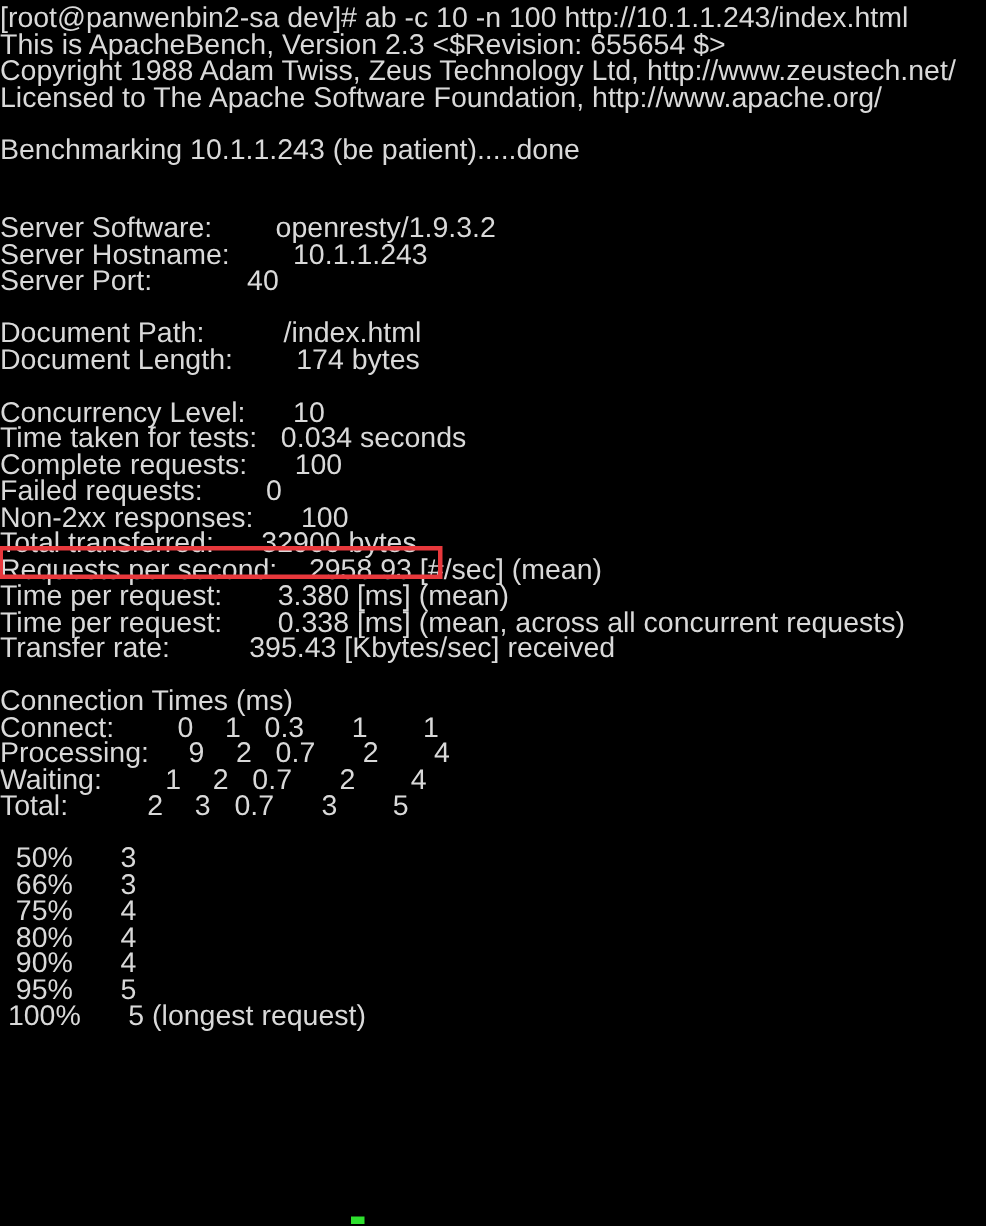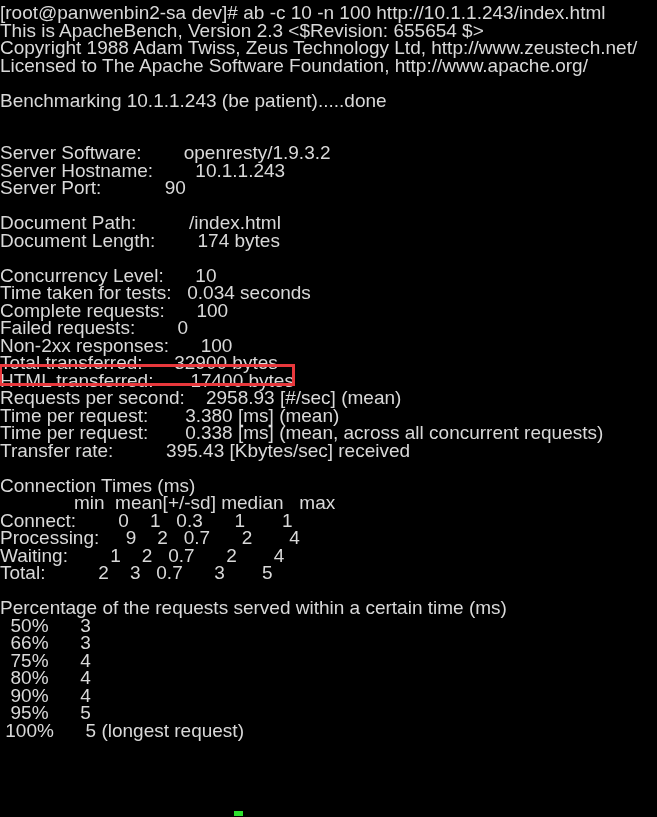--- a/index.html
+++ b/index.html
@@ -84,45 +84,42 @@
     <span class="line">[root@panwenbin2-sa dev]# ab -c 10 -n 100 http://10.1.1.243/index.html</span>
     <span class="line">This is ApacheBench, Version 2.3 &lt;$Revision: 655654 $&gt;</span>
     <span class="line">Copyright 1988 Adam Twiss, Zeus Technology Ltd, http://www.zeustech.net/</span>
     <span class="line">Licensed to The Apache Software Foundation, http://www.apache.org/</span>
     <span class="line blank"></span>
     <span class="line">Benchmarking 10.1.1.243 (be patient).....done</span>
     <span class="line blank"></span>
     <span class="line blank"></span>
     <span class="line">Server Software:        openresty/1.9.3.2</span>
     <span class="line">Server Hostname:        10.1.1.243</span>
-    <span class="line">Server Port:            90</span>
+    <span class="line">Server Port:            40</span>
     <span class="line blank"></span>
     <span class="line">Document Path:          /index.html</span>
     <span class="line">Document Length:        174 bytes</span>
     <span class="line blank"></span>
     <span class="line">Concurrency Level:      10</span>
     <span class="line">Time taken for tests:   0.034 seconds</span>
     <span class="line">Complete requests:      100</span>
     <span class="line">Failed requests:        0</span>
     <span class="line">Non-2xx responses:      100</span>
     <span class="line">Total transferred:      32900 bytes</span>
-    <span class="line">HTML transferred:       17400 bytes</span>
     <span class="line">Requests per second:    2958.93 [#/sec] (mean)</span>
     <span class="line">Time per request:       3.380 [ms] (mean)</span>
     <span class="line">Time per request:       0.338 [ms] (mean, across all concurrent requests)</span>
     <span class="line">Transfer rate:          395.43 [Kbytes/sec] received</span>
     <span class="line blank"></span>
     <span class="line">Connection Times (ms)</span>
-    <span class="line">              min  mean[+/-sd] median   max</span>
     <span class="line">Connect:        0    1   0.3      1       1</span>
     <span class="line">Processing:     9    2   0.7      2       4</span>
     <span class="line">Waiting:        1    2   0.7      2       4</span>
     <span class="line">Total:          2    3   0.7      3       5</span>
     <span class="line blank"></span>
-    <span class="line">Percentage of the requests served within a certain time (ms)</span>
     <span class="line">  50%      3</span>
     <span class="line">  66%      3</span>
     <span class="line">  75%      4</span>
     <span class="line">  80%      4</span>
     <span class="line">  90%      4</span>
     <span class="line">  95%      5</span>
     <span class="line"> 100%      5 (longest request)</span>
   </div>
 
   <div id="highlight-box"></div>

